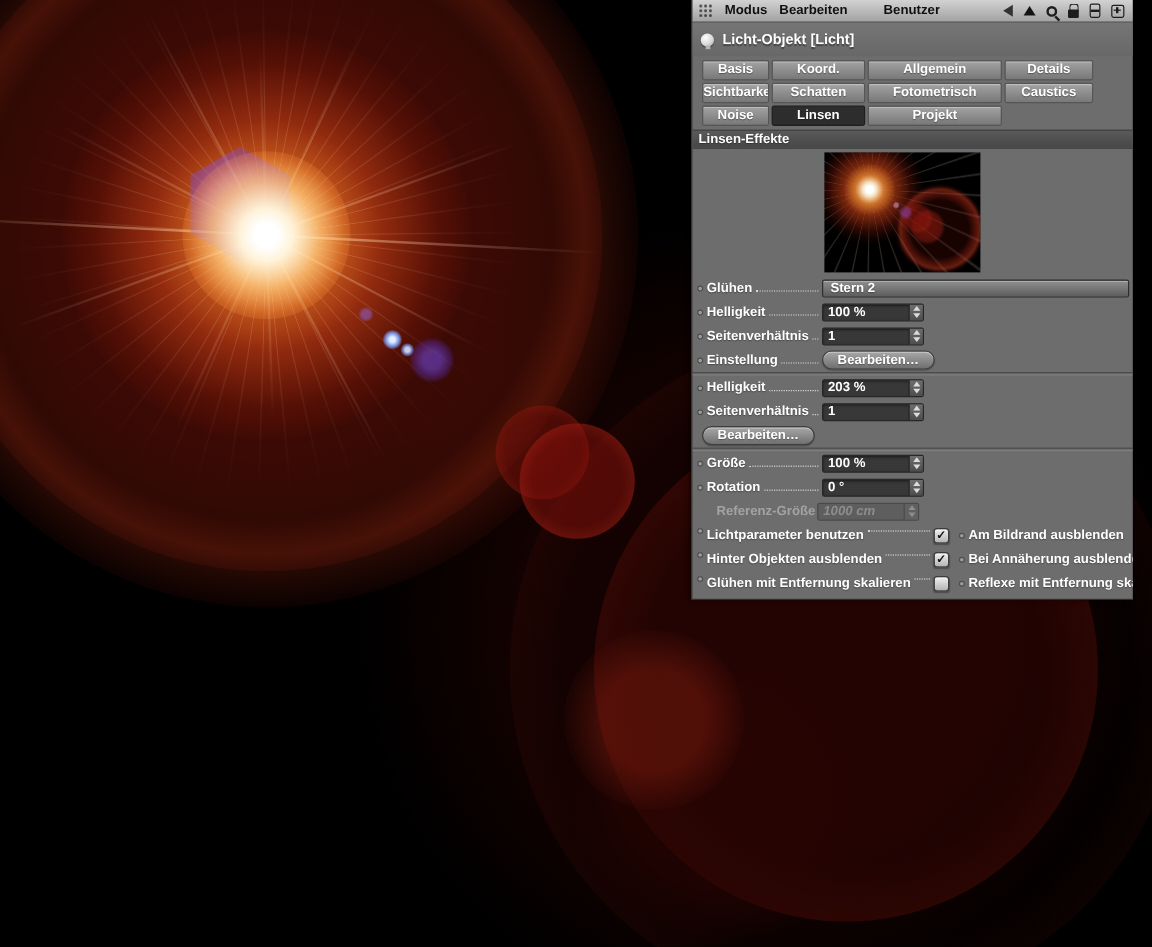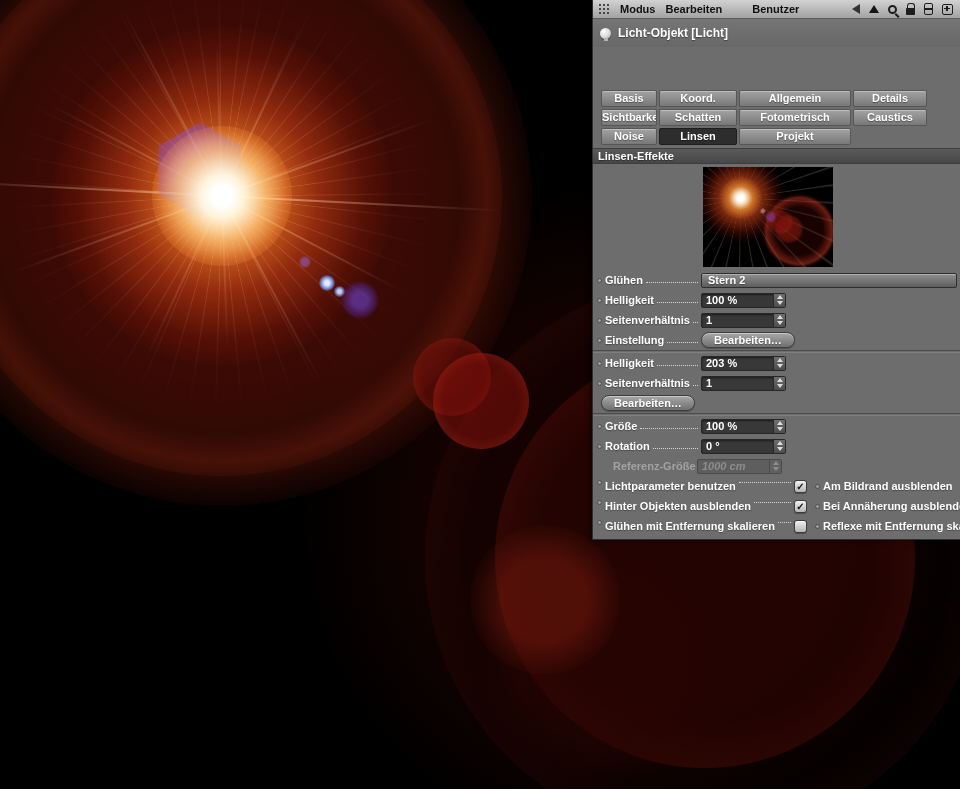--- a/index.html
+++ b/index.html
@@ -69,21 +69,21 @@
   #fx-bigring   { left: 495px; top: 348px; width: 420px; height: 420px;
                   background: radial-gradient(circle, rgba(70,8,4,0.30) 0 55%,
                     rgba(100,14,8,0.38) 72%, rgba(150,30,16,0.50) 87%,
                     rgba(200,60,35,0.55) 93%, rgba(120,20,10,0.30) 97%, transparent 100%); }
   #fx-blob-dark   { left: 470px; top: 530px; width: 260px; height: 260px;
                   background: radial-gradient(circle, rgba(40,4,2,0.55) 0 45%, transparent 70%); }
   #fx-blob-bright { left: 470px; top: 525px; width: 150px; height: 150px;
                   background: radial-gradient(circle, rgba(160,35,18,0.35) 0 40%, transparent 75%); }
 
   
-  .panel { position: absolute; left: 592px; top: 0; width: 368px; z-index: 2;
+  .panel { position: absolute; left: 576px; top: 0; width: 368px; z-index: 2;
            background: #6d6d6d; border-left: 1px solid #2f2f2f;
            border-bottom: 1px solid #2f2f2f; overflow: hidden;
            box-shadow: -2px 0 4px rgba(0,0,0,0.5); }
 
   .menubar { height: 19px; display: flex; align-items: center; gap: 10px; padding: 0 5px;
              background: linear-gradient(#d2d2d2, #a2a2a2); border-bottom: 1px solid #5c5c5c; }
   .grip { width: 12px; height: 12px; flex: none;
           background-image: radial-gradient(#474747 1px, transparent 1.3px);
           background-size: 4px 4px; }
   .mb-item { font-size: 11px; font-weight: bold; color: #101010; white-space: nowrap; cursor: default; }
@@ -117,21 +117,21 @@
               background: linear-gradient(#757575, #686868); }
   .bulb { position: relative; width: 11px; height: 11px; border-radius: 50%; flex: none;
           background: radial-gradient(circle at 35% 30%, #fff, #d9d9d9 55%, #9a9a9a);
           box-shadow: 0 1px 1px rgba(0,0,0,0.45); }
   .bulb::after { content: ""; position: absolute; left: 3.5px; top: 10px; width: 4px;
           height: 3px; background: #b5b5b5; }
   .title-text { font-size: 12px; font-weight: bold; color: #fff;
                 text-shadow: 0 1px 1px rgba(0,0,0,0.4); white-space: nowrap; }
 
   .tabs { display: grid; grid-template-columns: 56px 78px 112px 74px;
-          column-gap: 2px; row-gap: 2px; padding: 3px 0 3px 8px; margin-top: 40px; }
+          column-gap: 2px; row-gap: 2px; padding: 3px 0 3px 8px; }
   .tab { height: 17px; line-height: 15px; text-align: center; font-size: 11px; font-weight: bold;
          color: #fff; text-shadow: 0 1px 1px rgba(0,0,0,0.4); cursor: default;
          background: linear-gradient(#a3a3a3, #787878); border: 1px solid #565656;
          border-radius: 2px; box-shadow: inset 0 1px 0 rgba(255,255,255,0.30);
          overflow: hidden; white-space: nowrap; }
   .tab.selected { background: #2d2d2d; border-color: #1e1e1e; box-shadow: none; }
 
   .section-header { height: 16px; line-height: 14px; padding: 0 5px; font-size: 11px;
                     font-weight: bold; color: #fff; text-shadow: 0 1px 1px rgba(0,0,0,0.4);
                     background: linear-gradient(#5a5a5a, #474747);

